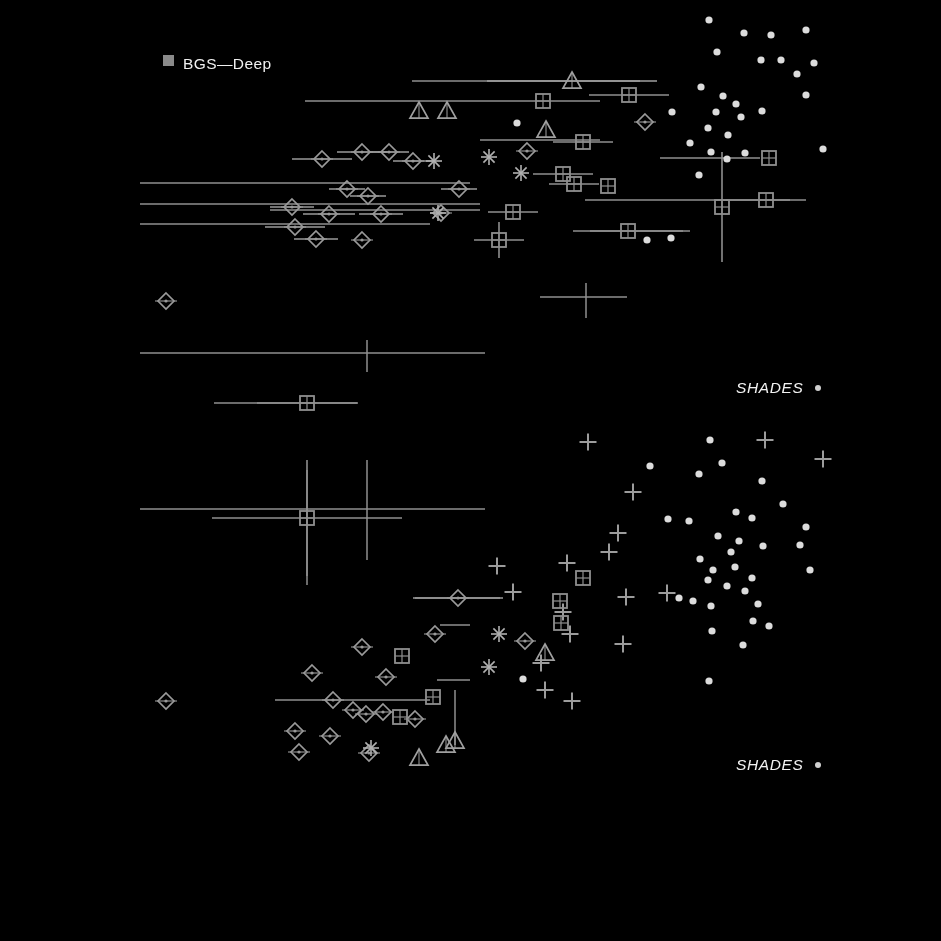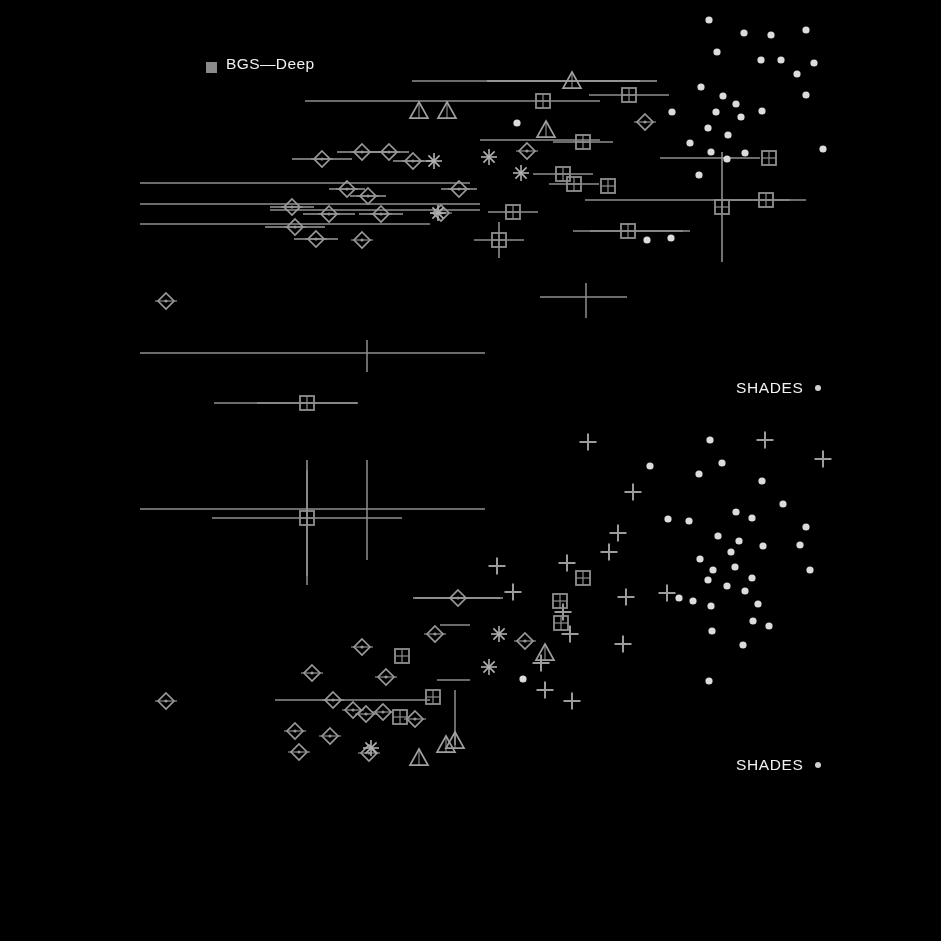--- a/index.html
+++ b/index.html
@@ -31,23 +31,22 @@
     position: absolute;
     left: 0;
     top: 0;
     width: 941px;
     height: 941px;
     display: block;
   }
   .legend-box {
     position: absolute;
     display: flex;
-    align-items: flex-end;
+    align-items: flex-start;
     gap: 9px;
-    margin-left: 43px;
   }
   .legend-swatch {
     width: 11px;
     height: 11px;
     background: #8a8a8a;
     display: inline-block;
   }
   .legend-label {
     font-size: 15.5px;
     color: #f0f0f0;
@@ -56,20 +55,21 @@
   }
   .side-label {
     position: absolute;
     display: flex;
     align-items: center;
     gap: 12px;
     font-size: 15.5px;
     color: #f2f2f2;
     letter-spacing: 0.6px;
     white-space: nowrap;
+    font-style: italic;
   }
   .side-dot {
     width: 6px;
     height: 6px;
     border-radius: 50%;
     background: #cfcfcf;
     display: inline-block;
   }
 </style>
 </head>

